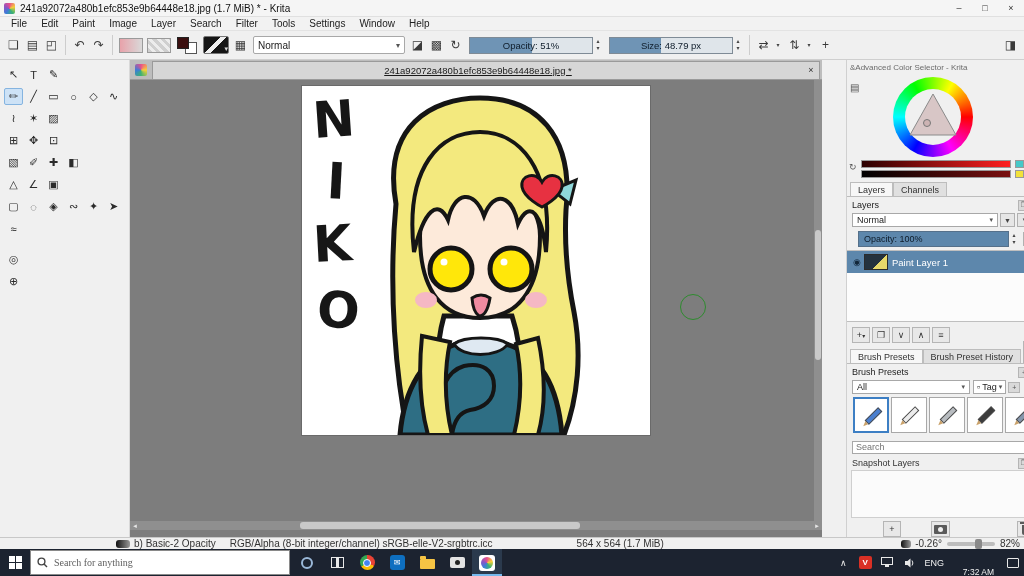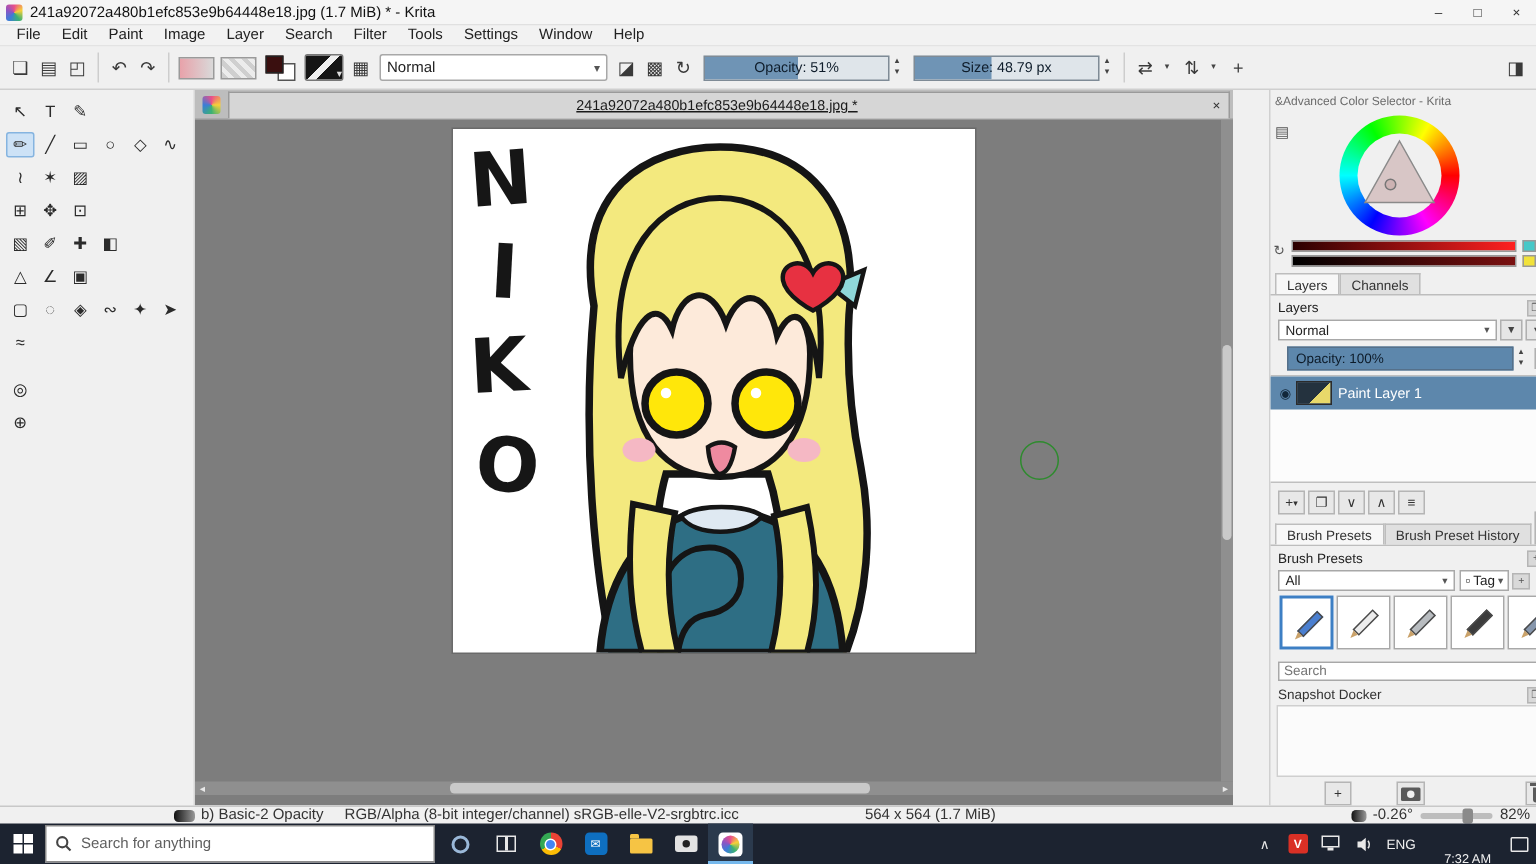--- a/index.html
+++ b/index.html
@@ -128,21 +128,21 @@
   .sb-right { margin-left:auto; display:flex; align-items:center; margin-right:4px; }
   .zoom-track { position:relative; width:48px; height:4px; background:#bdbdbd; border-radius:2px; margin:0 5px; }
   .zoom-thumb { position:absolute; left:28px; top:-3px; width:7px; height:10px; background:#8a8a8a; border-radius:2px; }
 
   
   .taskbar { position:absolute; left:0; top:549px; width:1024px; height:27px; background:#1c2330; display:flex; align-items:center; }
   .tk { width:30px; height:27px; display:flex; align-items:center; justify-content:center; }
   .tk.active { background:#2b3a4d; box-shadow:inset 0 -2px 0 #76b9ed; }
   .ic-win { display:grid; grid-template-columns:6px 6px; grid-gap:1px; }
   .ic-win span { width:6px; height:6px; background:#fff; }
-  .tsearch { width:260px; height:25px; background:#ffffff; border:1px solid #8a8a8a; display:flex; align-items:center; padding:0 6px; margin-right:2px; }
+  .tsearch { width:260px; height:25px; background:#ffffff; border:1px solid #8a8a8a; display:flex; align-items:center; padding:0 6px; margin-right:2px;font-family:Liberation Serif, serif; }
   .tsearch .ph { font-size:10px; color:#5f5f5f; margin-left:6px; }
   .ic-ring { width:12px; height:12px; border:2px solid #9ab8d8; border-radius:50%; }
   .ic-taskview { width:13px; height:11px; border:1px solid #e8e8e8; background:linear-gradient(90deg,transparent 40%,#e8e8e8 40% 60%,transparent 60%); }
   .ic-chrome { width:15px; height:15px; border-radius:50%; background:conic-gradient(#ea4335 0 33%,#fbbc05 0 66%,#34a853 0 100%); position:relative; }
   .ic-chrome:after { content:''; position:absolute; inset:3.5px; background:#4285f4; border:1.5px solid #fff; border-radius:50%; }
   .ic-mail { width:15px; height:15px; border-radius:3px; background:#0e6fc0; color:#fff; font-size:8px; display:flex; align-items:center; justify-content:center; }
   .ic-folder { width:15px; height:10px; background:#f6c444; border-radius:1px; position:relative; margin-top:3px; }
   .ic-folder:before { content:''; position:absolute; top:-3px; left:0; width:6px; height:3px; background:#f6c444; border-radius:1px 1px 0 0; }
   .ic-camapp { width:15px; height:11px; background:#e3e3e3; border-radius:2px; position:relative; }
   .ic-camapp:after { content:''; position:absolute; left:5px; top:3px; width:5px; height:5px; background:#222; border-radius:50%; }
@@ -496,21 +496,21 @@
       <span class="btile">
           <span class="pencil" style="background: rgb(134, 150, 172);"></span>
         </span>
     </div>
 
     <div class="search-row">
       <input class="search-input" placeholder="Search" style="">
     </div>
 
     <div class="snap-header">
-      <span style="font-size:9px;color:#333">Snapshot Docker</span>
+      <span style="font-size:9px;color:#333">Snapshot Layers</span>
       <span style="margin-left:auto"></span>
       <span class="sq-btn">❐</span>
       <span class="sq-btn">×</span>
     </div>
     <div class="snap-body"></div>
     <div class="snap-btns">
       <span class="lb" style="margin-left:36px">+</span>
       <span class="lb" style="margin-left:28px">
           <span class="ic-cam"></span>
         </span>

